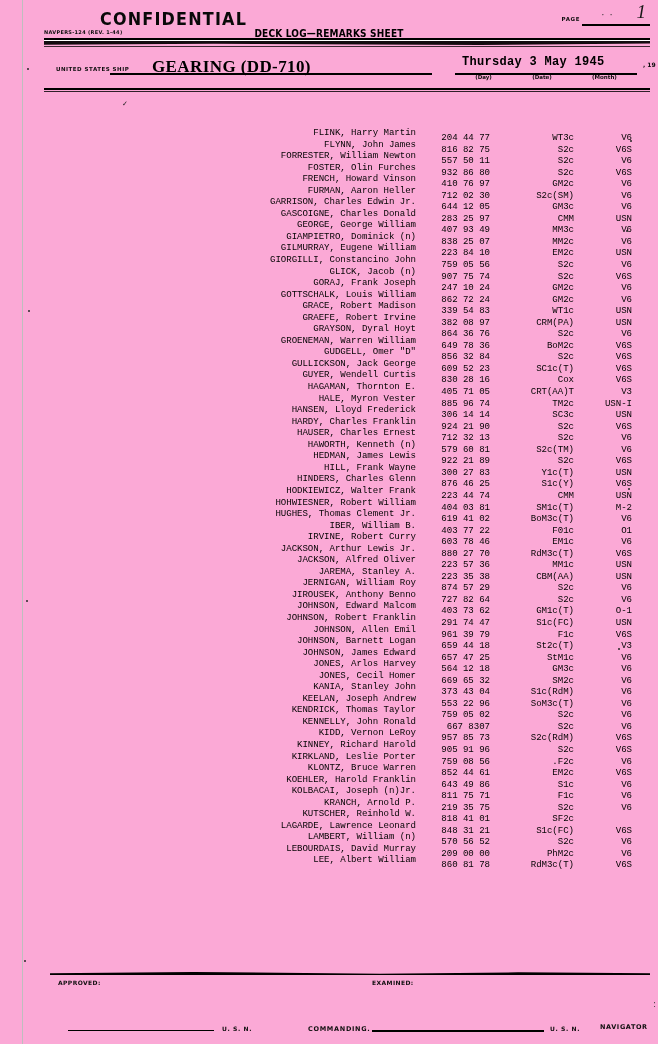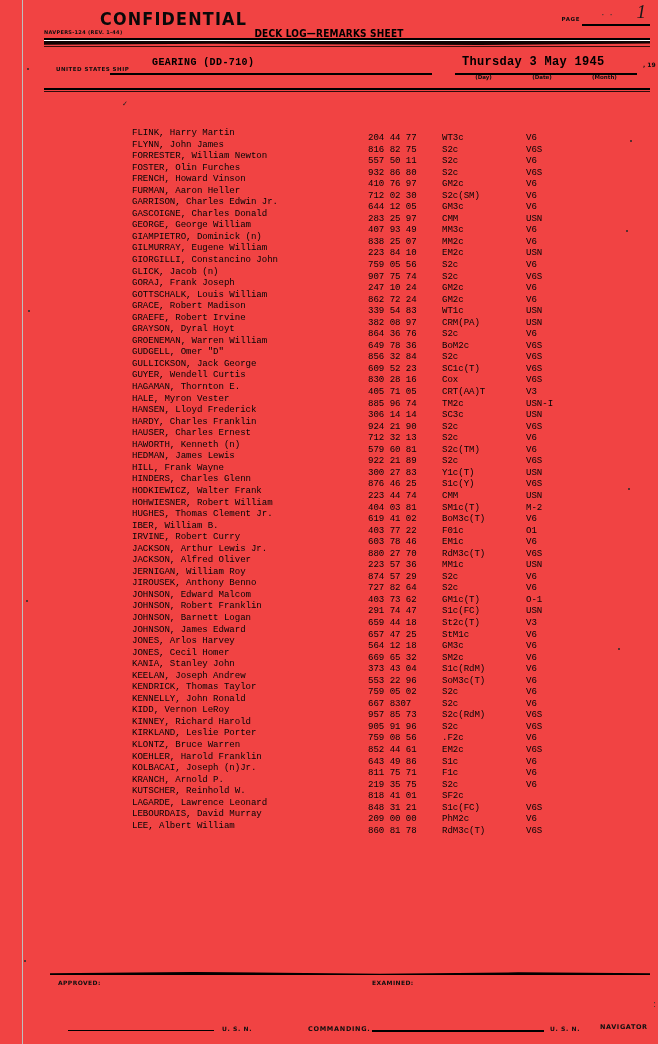--- a/index.html
+++ b/index.html
@@ -5,21 +5,21 @@
 <style>
   html,body{margin:0;padding:0;background:#ffffff;}
   body{
     width:658px;height:1044px;position:relative;overflow:hidden;
     font-family:"Liberation Sans",sans-serif;
     color:#000;
     filter: contrast(1.02);
   }
   .page{
     position:absolute;inset:0;
-    background:#ef4444;
+    background:#f9a8d4;
   }
 
   
   .confidential{
     position:absolute;left:100px;top:10px;
     font-family:"DejaVu Sans",sans-serif;
     font-weight:bold;font-size:16px;letter-spacing:1.2px;
     color:#0b0b0b;
     transform:scaleY(1.05);
   }
@@ -70,22 +70,22 @@
   }
 
   
   .ship-label{
     position:absolute;left:56px;top:66px;
     font-family:"DejaVu Sans",sans-serif;font-weight:bold;
     font-size:5.5px;letter-spacing:.5px;color:#111;
   }
   .ship-name{
     position:absolute;left:152px;top:57px;
-    font-family:Liberation Mono, monospace;
-    font-size:10px;letter-spacing:.4px;color:#000;font-weight:bold;
+    font-family:Liberation Serif, serif;
+    font-size:17px;letter-spacing:.4px;color:#000;font-weight:bold;
   }
   .ship-rule{
     position:absolute;left:110px;top:73px;width:322px;height:1.6px;background:#000;
   }
   .date-text{
     position:absolute;left:462px;top:55px;
     font-family:"Liberation Mono","DejaVu Sans Mono",monospace;
     font-size:12px;font-weight:bold;letter-spacing:.3px;color:#000;
   }
   .date-rule{
@@ -119,20 +119,21 @@
   .speck{position:absolute;background:#2a2a2a;border-radius:50%;}
 
   
   .roster{
     position:absolute;left:132px;top:127px;width:500px;
     font-family:"Liberation Mono","DejaVu Sans Mono",monospace;
     font-size:9.1px;
     line-height:11.55px;
     color:#070707;
     letter-spacing:-0.05px;
+    text-align:right;
   }
   .row{
     display:block;white-space:pre;
     height:11.55px;
     transform:scaleY(1.06);
     transform-origin:left top;
   }
   .c-name{display:inline-block;width:236px;overflow:hidden;}
   .c-num{display:inline-block;width:74px;}
   .c-rate{display:inline-block;width:84px;}
@@ -257,41 +258,44 @@
       <div class="row"><span class="c-name">HEDMAN, James Lewis</span><span class="c-num">922 21 89</span><span class="c-rate">S2c</span><span class="c-branch">V6S</span></div>
       <div class="row"><span class="c-name">HILL, Frank Wayne</span><span class="c-num">300 27 83</span><span class="c-rate">Y1c(T)</span><span class="c-branch">USN</span></div>
       <div class="row"><span class="c-name">HINDERS, Charles Glenn</span><span class="c-num">876 46 25</span><span class="c-rate">S1c(Y)</span><span class="c-branch">V6S</span></div>
       <div class="row"><span class="c-name">HODKIEWICZ, Walter Frank</span><span class="c-num">223 44 74</span><span class="c-rate">CMM</span><span class="c-branch">USN</span></div>
       <div class="row"><span class="c-name">HOHWIESNER, Robert William</span><span class="c-num">404 03 81</span><span class="c-rate">SM1c(T)</span><span class="c-branch">M-2</span></div>
       <div class="row"><span class="c-name">HUGHES, Thomas Clement Jr.</span><span class="c-num">619 41 02</span><span class="c-rate">BoM3c(T)</span><span class="c-branch">V6</span></div>
       <div class="row"><span class="c-name">IBER, William B.</span><span class="c-num">403 77 22</span><span class="c-rate">F01c</span><span class="c-branch">O1</span></div>
       <div class="row"><span class="c-name">IRVINE, Robert Curry</span><span class="c-num">603 78 46</span><span class="c-rate">EM1c</span><span class="c-branch">V6</span></div>
       <div class="row"><span class="c-name">JACKSON, Arthur Lewis Jr.</span><span class="c-num">880 27 70</span><span class="c-rate">RdM3c(T)</span><span class="c-branch">V6S</span></div>
       <div class="row"><span class="c-name">JACKSON, Alfred Oliver</span><span class="c-num">223 57 36</span><span class="c-rate">MM1c</span><span class="c-branch">USN</span></div>
+      <div class="row"><span class="c-name">JAREMA, Stanley A.</span><span class="c-num">223 35 38</span><span class="c-rate">CBM(AA)</span><span class="c-branch">USN</span></div>
       <div class="row"><span class="c-name">JERNIGAN, William Roy</span><span class="c-num">874 57 29</span><span class="c-rate">S2c</span><span class="c-branch">V6</span></div>
       <div class="row"><span class="c-name">JIROUSEK, Anthony Benno</span><span class="c-num">727 82 64</span><span class="c-rate">S2c</span><span class="c-branch">V6</span></div>
       <div class="row"><span class="c-name">JOHNSON, Edward Malcom</span><span class="c-num">403 73 62</span><span class="c-rate">GM1c(T)</span><span class="c-branch">O-1</span></div>
       <div class="row"><span class="c-name">JOHNSON, Robert Franklin</span><span class="c-num">291 74 47</span><span class="c-rate">S1c(FC)</span><span class="c-branch">USN</span></div>
+      <div class="row"><span class="c-name">JOHNSON, Allen Emil</span><span class="c-num">961 39 79</span><span class="c-rate">F1c</span><span class="c-branch">V6S</span></div>
       <div class="row"><span class="c-name">JOHNSON, Barnett Logan</span><span class="c-num">659 44 18</span><span class="c-rate">St2c(T)</span><span class="c-branch">V3</span></div>
       <div class="row"><span class="c-name">JOHNSON, James Edward</span><span class="c-num">657 47 25</span><span class="c-rate">StM1c</span><span class="c-branch">V6</span></div>
       <div class="row"><span class="c-name">JONES, Arlos Harvey</span><span class="c-num">564 12 18</span><span class="c-rate">GM3c</span><span class="c-branch">V6</span></div>
       <div class="row"><span class="c-name">JONES, Cecil Homer</span><span class="c-num">669 65 32</span><span class="c-rate">SM2c</span><span class="c-branch">V6</span></div>
       <div class="row"><span class="c-name">KANIA, Stanley John</span><span class="c-num">373 43 04</span><span class="c-rate">S1c(RdM)</span><span class="c-branch">V6</span></div>
       <div class="row"><span class="c-name">KEELAN, Joseph Andrew</span><span class="c-num">553 22 96</span><span class="c-rate">SoM3c(T)</span><span class="c-branch">V6</span></div>
       <div class="row"><span class="c-name">KENDRICK, Thomas Taylor</span><span class="c-num">759 05 02</span><span class="c-rate">S2c</span><span class="c-branch">V6</span></div>
       <div class="row"><span class="c-name">KENNELLY, John Ronald</span><span class="c-num">667 8307</span><span class="c-rate">S2c</span><span class="c-branch">V6</span></div>
       <div class="row"><span class="c-name">KIDD, Vernon LeRoy</span><span class="c-num">957 85 73</span><span class="c-rate">S2c(RdM)</span><span class="c-branch">V6S</span></div>
       <div class="row"><span class="c-name">KINNEY, Richard Harold</span><span class="c-num">905 91 96</span><span class="c-rate">S2c</span><span class="c-branch">V6S</span></div>
       <div class="row"><span class="c-name">KIRKLAND, Leslie Porter</span><span class="c-num">759 08 56</span><span class="c-rate">.F2c</span><span class="c-branch">V6</span></div>
       <div class="row"><span class="c-name">KLONTZ, Bruce Warren</span><span class="c-num">852 44 61</span><span class="c-rate">EM2c</span><span class="c-branch">V6S</span></div>
       <div class="row"><span class="c-name">KOEHLER, Harold Franklin</span><span class="c-num">643 49 86</span><span class="c-rate">S1c</span><span class="c-branch">V6</span></div>
       <div class="row"><span class="c-name">KOLBACAI, Joseph (n)Jr.</span><span class="c-num">811 75 71</span><span class="c-rate">F1c</span><span class="c-branch">V6</span></div>
       <div class="row"><span class="c-name">KRANCH, Arnold P.</span><span class="c-num">219 35 75</span><span class="c-rate">S2c</span><span class="c-branch">V6</span></div>
       <div class="row"><span class="c-name">KUTSCHER, Reinhold W.</span><span class="c-num">818 41 01</span><span class="c-rate">SF2c</span><span class="c-branch"></span></div>
       <div class="row"><span class="c-name">LAGARDE, Lawrence Leonard</span><span class="c-num">848 31 21</span><span class="c-rate">S1c(FC)</span><span class="c-branch">V6S</span></div>
+      <div class="row"><span class="c-name">LAMBERT, William (n)</span><span class="c-num">570 56 52</span><span class="c-rate">S2c</span><span class="c-branch">V6</span></div>
       <div class="row"><span class="c-name">LEBOURDAIS, David Murray</span><span class="c-num">209 00 00</span><span class="c-rate">PhM2c</span><span class="c-branch">V6</span></div>
       <div class="row"><span class="c-name">LEE, Albert William</span><span class="c-num">860 81 78</span><span class="c-rate">RdM3c(T)</span><span class="c-branch">V6S</span></div>
     </div>
 
   <div class="rule-foot"></div>
   <div class="approved">APPROVED:</div>
   <div class="examined">EXAMINED:</div>
 
   <div class="sig-rule-l"></div>
   <div class="usn-l">U. S. N.</div>

